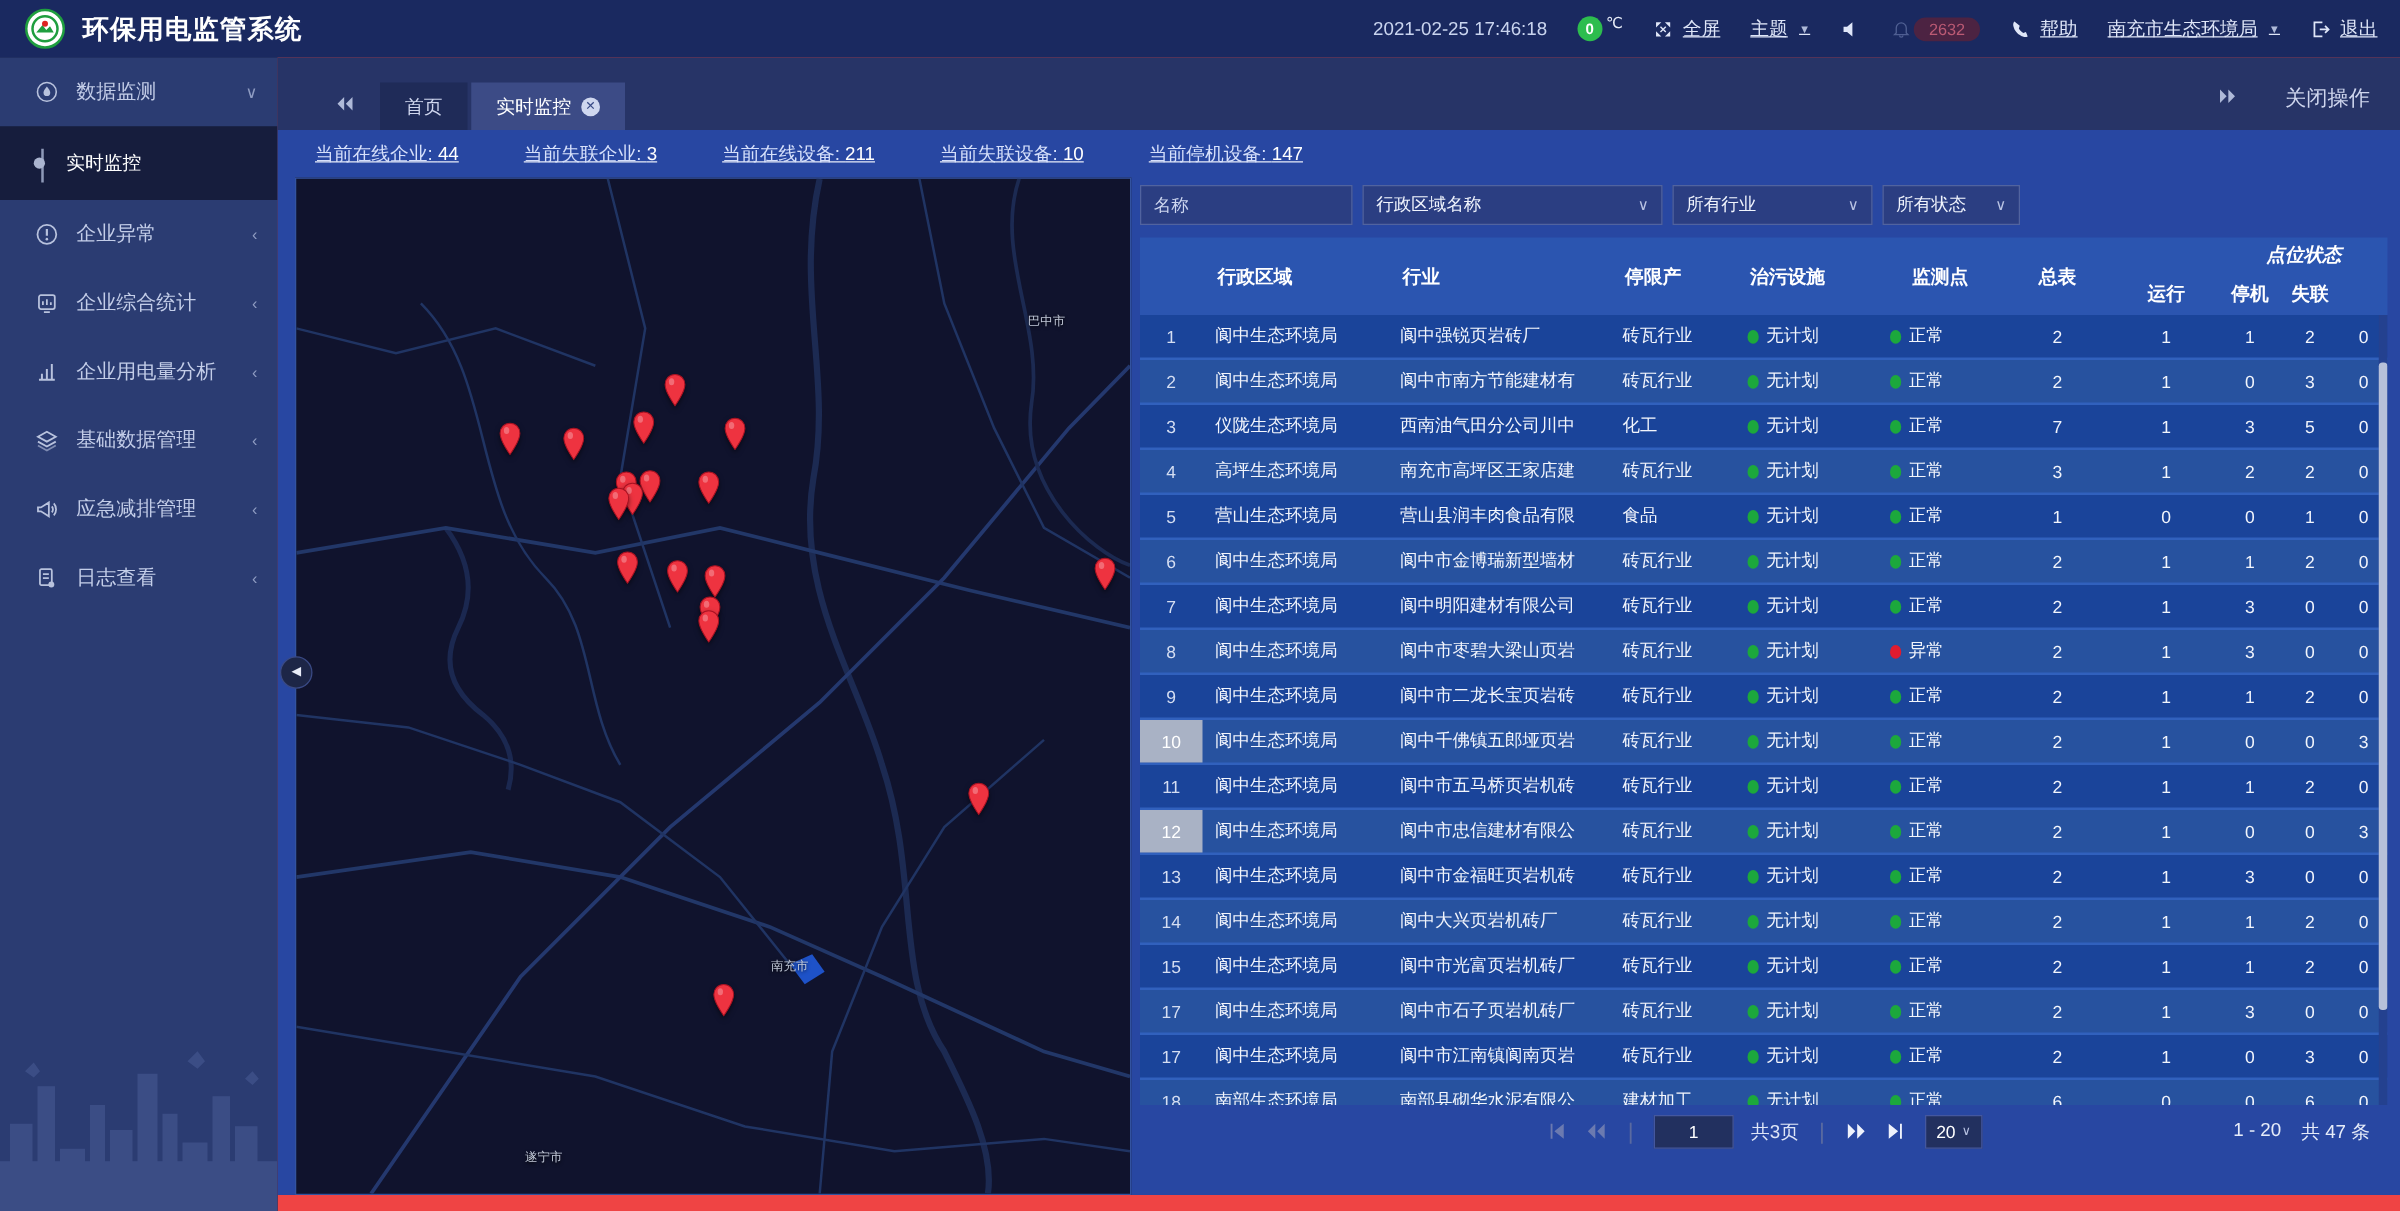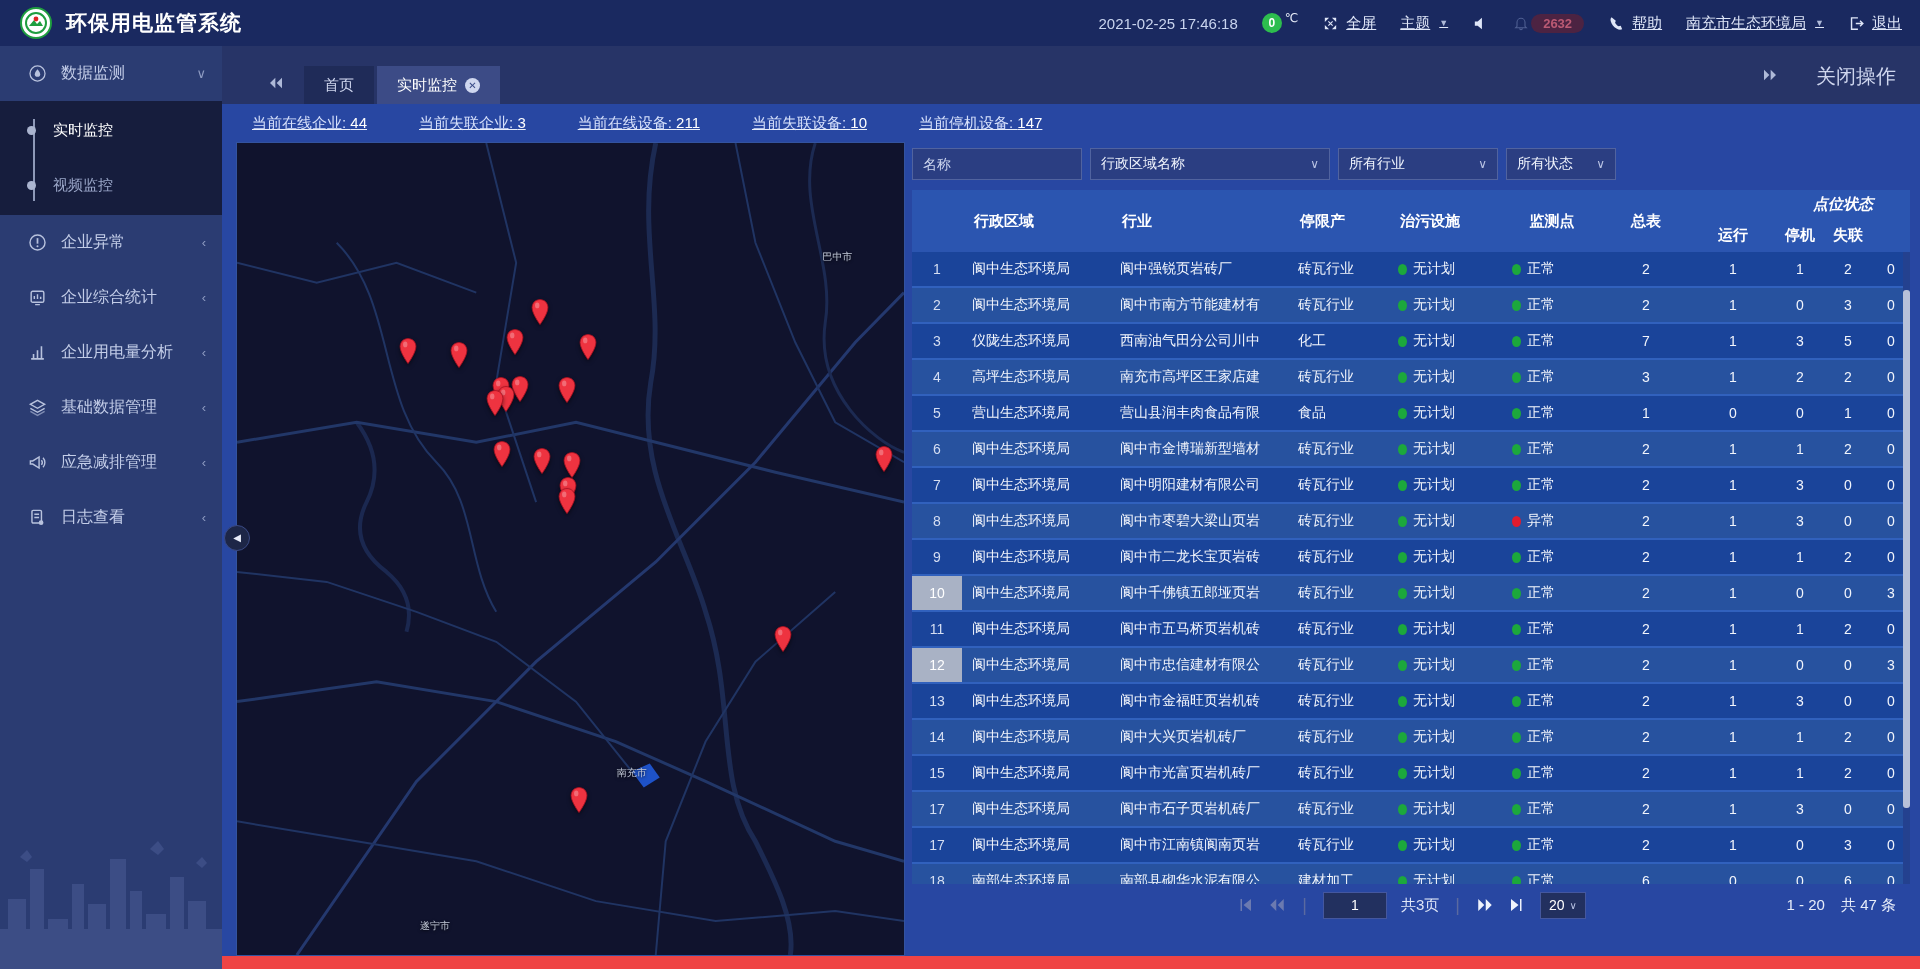--- a/index.html
+++ b/index.html
@@ -17,21 +17,21 @@
   .h-right { display:flex; align-items:center; gap:24px; }
   .h-item { display:flex; align-items:center; gap:7px; color:#dfe6f8; font-size:15px; cursor:default;text-decoration:underline; }
   .h-item svg { width:17px; height:17px; }
   .datetime { color:#c9d4ee; font-size:15px; }
   .temp-wrap { display:flex; align-items:flex-start; gap:3px; }
   .temp-circle { width:20px; height:20px; border-radius:50%; background:#2dbd4e; color:#fff; font-size:12px; font-weight:bold; display:flex; align-items:center; justify-content:center; }
   .temp-unit { color:#e8edf9; font-size:12px; margin-top:-2px; }
   .caret { font-size:9px; color:#aeb9d8; margin-left:2px; }
   .bell-wrap { display:flex; align-items:center; gap:2px; }
   .bell-wrap svg { width:16px; height:16px; opacity:.45; }
-  .notif-badge { background:#4c2342; color:#bb5a74; border-radius:10px; padding:2px 12px; font-size:13px; font-weight:bold; }
+  .notif-badge { background:#4c2342; color:#bb5a74; border-radius:10px; padding:2px 12px; font-size:13px; font-weight:normal; }
 
   
   .main { flex:1; display:flex; min-height:0; }
 
   
   .sidebar { width:222px; background:#2b3c72; position:relative; flex:0 0 auto; overflow:hidden; }
   .side-item { height:55px; display:flex; align-items:center; padding:0 16px 0 28px; color:#c3cde8; font-size:16px; cursor:pointer; }
   .side-item .s-icon { width:19px; height:19px; margin-right:14px; color:#b8c2dd; flex:0 0 auto; }
   .side-item .s-icon svg { width:19px; height:19px; display:block; }
   .side-item .s-label { flex:1; white-space:nowrap; }
@@ -47,21 +47,21 @@
   .content { flex:1; display:flex; flex-direction:column; background:#ef4444; min-width:0; }
 
   
   .tabbar { height:58px; background:#273467; display:flex; align-items:flex-end; padding-left:46px; position:relative; flex:0 0 auto; }
   .tab-nav-icon { color:#aeb9d8; margin:0 20px 10px 0; cursor:pointer; }
   .tab-nav-icon svg { width:16px; height:16px; }
   .tab { height:38px; padding:0 20px; background:#1f2b58; color:#cfd6ee; font-size:15px; display:flex; align-items:center; gap:8px; margin-right:3px; cursor:pointer; }
   .tab.active { background:#3c4b86; color:#ffffff; }
   .tab-close { width:15px; height:15px; border-radius:50%; background:#cfd7ef; color:#384a86; font-size:10px; line-height:15px; text-align:center; font-weight:bold; cursor:pointer; }
   .tab-right { position:absolute; right:24px; bottom:14px; display:flex; align-items:center; gap:38px; }
-  .close-ops { color:#cfd6ee; font-size:20px; cursor:pointer;text-align:center; }
+  .close-ops { color:#cfd6ee; font-size:17px; cursor:pointer;text-align:center; }
 
   
   .bluearea { height:852px; background:#2847a2; display:flex; flex-direction:column; flex:0 0 auto; }
   .statsbar { height:38px; display:flex; align-items:center; gap:52px; padding-left:16px; margin-left:14px;text-decoration:underline; }
   .stat { font-size:15px; color:#d6e0fb; white-space:nowrap; }
   .stat b { color:#ffffff; font-weight:normal; }
 
   .workspace { flex:1; display:flex; gap:7px; padding:0 10px 0 14px; min-height:0; }
 
   
@@ -194,24 +194,20 @@
             </span>
             <span class="s-label">数据监测</span>
             <span class="s-chev">∨</span>
           </div>
           <div class="submenu">
             <span class="line"></span>
             <div class="sub-item active">
               <span class="dot"></span>
               <span>实时监控</span>
             </div>
-            <div class="sub-item">
-              <span class="dot"></span>
-              <span>视频监控</span>
-            </div>
           </div>
           <div class="side-item">
             <span class="s-icon">
               <svg viewBox="0 0 24 24">
                 <circle cx="12" cy="12" r="9.5" fill="none" stroke="currentColor" stroke-width="1.8"></circle>
                 <path d="M12 6.5v7" stroke="currentColor" stroke-width="2.2"></path>
                 <circle cx="12" cy="16.8" r="1.3" fill="currentColor"></circle>
               </svg>
             </span>
             <span class="s-label">企业异常</span>

